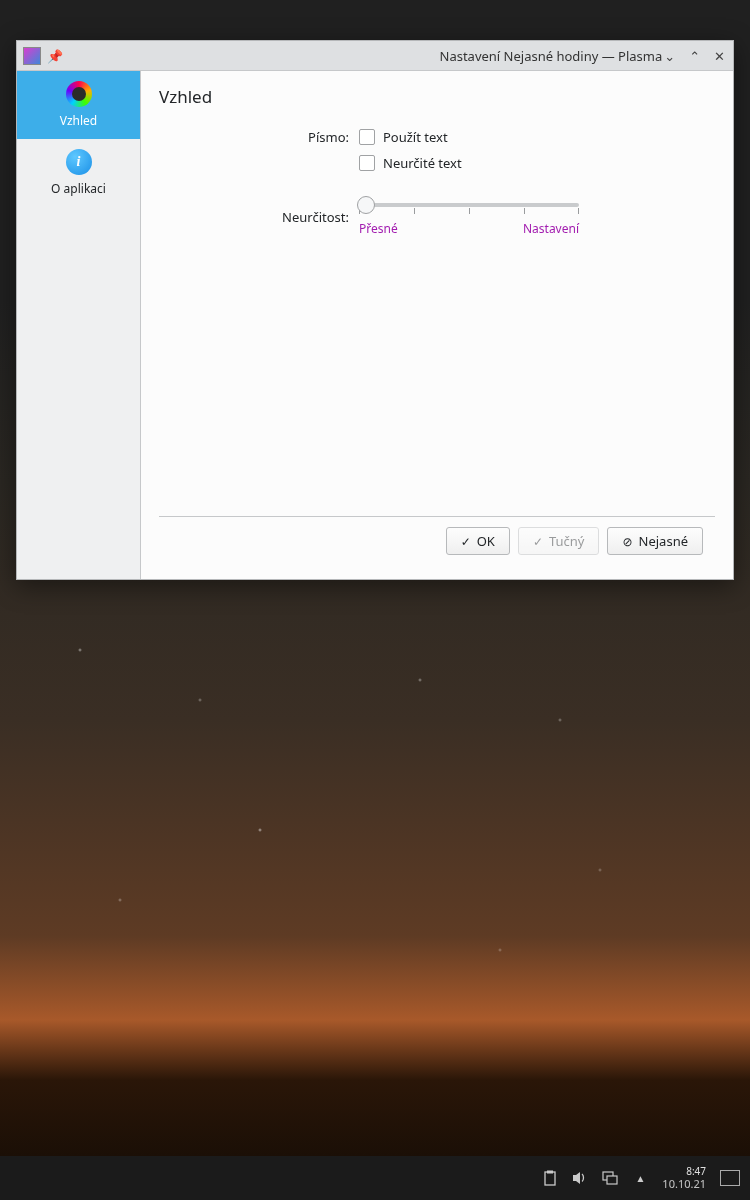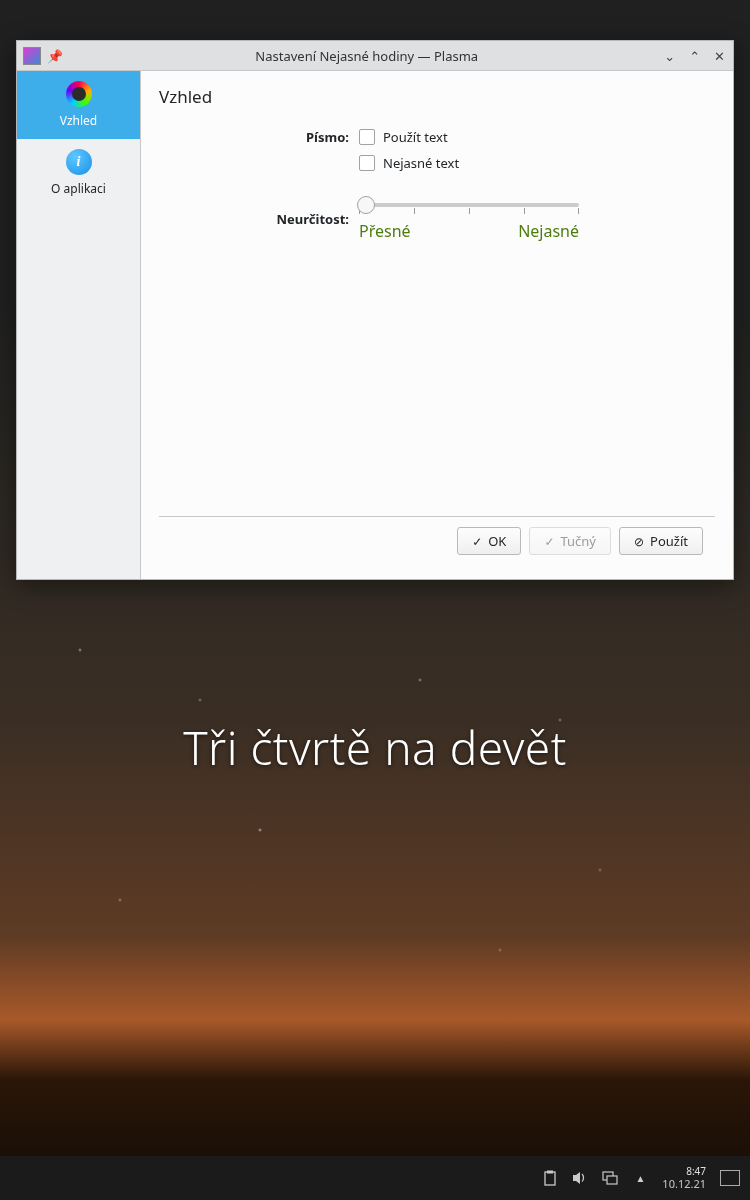--- a/index.html
+++ b/index.html
@@ -80,21 +80,21 @@
     display:flex; align-items:center;
     padding:0 6px;
   }
   .titlebar .app-icon{
     width:18px;height:18px;
     background:linear-gradient(135deg,#d83fd0,#3f87d8);
     border:1px solid #888;
     margin-right:6px;
   }
   .titlebar .pin{margin-right:8px; color:#555;}
-  .titlebar .title{flex:1; text-align:center; font-size:13px; color:#333;}
+  .titlebar .title{flex:1; text-align:right; font-size:13px; color:#333;}
   .titlebar .winbtns{display:flex; gap:10px; color:#444;}
   .titlebar .winbtns span{cursor:default; padding:0 2px;}
 
   .body{flex:1; display:flex; min-height:0;}
   .sidebar{
     width:124px;
     border-right:1px solid #c6c8ca;
     background:#eff0f1;
     display:flex; flex-direction:column;
     padding-top:0;
@@ -135,39 +135,39 @@
 
   .content{
     flex:1; background:#fcfcfc;
     display:flex; flex-direction:column;
     padding:14px 18px;
   }
   .content h2{font-size:17px;font-weight:normal;margin-bottom:20px;color:#232629;}
 
   .form{flex:1;}
   .row{display:flex;align-items:center;margin-bottom:8px;}
-  .row .lbl{width:200px;text-align:right;padding-right:10px;color:#232629;font-weight:bold;}
+  .row .lbl{width:200px;text-align:right;padding-right:10px;color:#232629;}
   .checkbox{
     width:16px;height:16px;border:1px solid #a0a2a4;border-radius:2px;
     background:#fff;margin-right:8px;
   }
   .slider-row{margin-top:24px;}
   .slider-track{
     position:relative;width:220px;height:18px;
   }
   .slider-bar{
     position:absolute;top:7px;left:0;right:0;height:4px;
     background:#c9cbcd;border-radius:2px;
   }
   .slider-handle{
     position:absolute;top:0;left:-2px;width:18px;height:18px;
     border-radius:50%;background:#f6f7f8;border:1px solid #9fa1a3;
   }
   .tick{position:absolute;top:12px;width:1px;height:6px;background:#9a9c9e;}
-  .slider-labels{display:flex;justify-content:space-between;width:220px;margin-top:6px;font-size:16px;color:#4d7c0f;}
+  .slider-labels{display:flex;justify-content:space-between;width:220px;margin-top:6px;font-size:12px;color:#a21caf;}
 
   .buttonbar{
     border-top:1px solid #c6c8ca;
     padding:10px 12px;
     display:flex;justify-content:flex-end;gap:8px;
     background:#fcfcfc;
   }
   .btn{
     display:flex;align-items:center;gap:6px;
     padding:4px 14px;
@@ -176,23 +176,20 @@
     font-size:13px;color:#232629;
   }
   .btn.disabled{opacity:.45;}
   .btn .glyph{font-size:12px;}
 </style>
 </head>
 <body>
 
 <div class="desktop">
 
-  <div class="fuzzy-clock">
-    <span>Tři čtvrtě na devět</span>
-  </div>
 
   <div class="window">
     <div class="titlebar">
       <div class="app-icon"></div>
       <span class="pin">📌</span>
       <div class="title">Nastavení Nejasné hodiny — Plasma</div>
       <div class="winbtns">
         <span>⌄</span>
         <span>⌃</span>
         <span>✕</span>
@@ -220,55 +217,55 @@
 
         <div class="form">
           <div class="row">
             <div class="lbl">Písmo:</div>
             <div class="checkbox"></div>
             <span>Použít text</span>
           </div>
           <div class="row">
             <div class="lbl"></div>
             <div class="checkbox"></div>
-            <span>Nejasné text</span>
+            <span>Neurčité text</span>
           </div>
 
           <div class="row slider-row">
             <div class="lbl">Neurčitost:</div>
             <div>
               <div class="slider-track">
                 <div class="slider-bar"></div>
                 <div class="tick" style="left:0"></div>
                 <div class="tick" style="left:55px"></div>
                 <div class="tick" style="left:110px"></div>
                 <div class="tick" style="left:165px"></div>
                 <div class="tick" style="left:219px"></div>
                 <div class="slider-handle"></div>
               </div>
               <div class="slider-labels">
                 <span>Přesné</span>
-                <span>Nejasné</span>
+                <span>Nastavení</span>
               </div>
             </div>
           </div>
         </div>
 
         <div class="buttonbar">
           <div class="btn">
             <span class="glyph">✓</span>
             <span>OK</span>
           </div>
           <div class="btn disabled">
             <span class="glyph">✓</span>
             <span>Tučný</span>
           </div>
           <div class="btn">
             <span class="glyph">⊘</span>
-            <span>Použít</span>
+            <span>Nejasné</span>
           </div>
         </div>
       </div>
     </div>
   </div>
 
   <div class="taskbar">
     <div class="tray-icon">
       <svg width="14" height="16" viewBox="0 0 14 16">
           <rect x="2" y="2" width="10" height="13" fill="none" stroke="#ddd" stroke-width="1.3"></rect>
@@ -283,18 +280,18 @@
     </div>
     <div class="tray-icon">
       <svg width="16" height="14" viewBox="0 0 16 14">
           <rect x="1" y="1" width="10" height="8" fill="none" stroke="#ddd" stroke-width="1.2"></rect>
           <rect x="5" y="5" width="10" height="8" fill="#1b1b1b" stroke="#ddd" stroke-width="1.2"></rect>
         </svg>
     </div>
     <div class="tray-icon" style="font-size:10px;">▲</div>
     <div class="tray-clock">
       <div class="time">8:47</div>
-      <div class="date">10.12.21</div>
+      <div class="date">10.10.21</div>
     </div>
     <div class="desk-rect"></div>
   </div>
 
 </div>
 
 </body></html>

